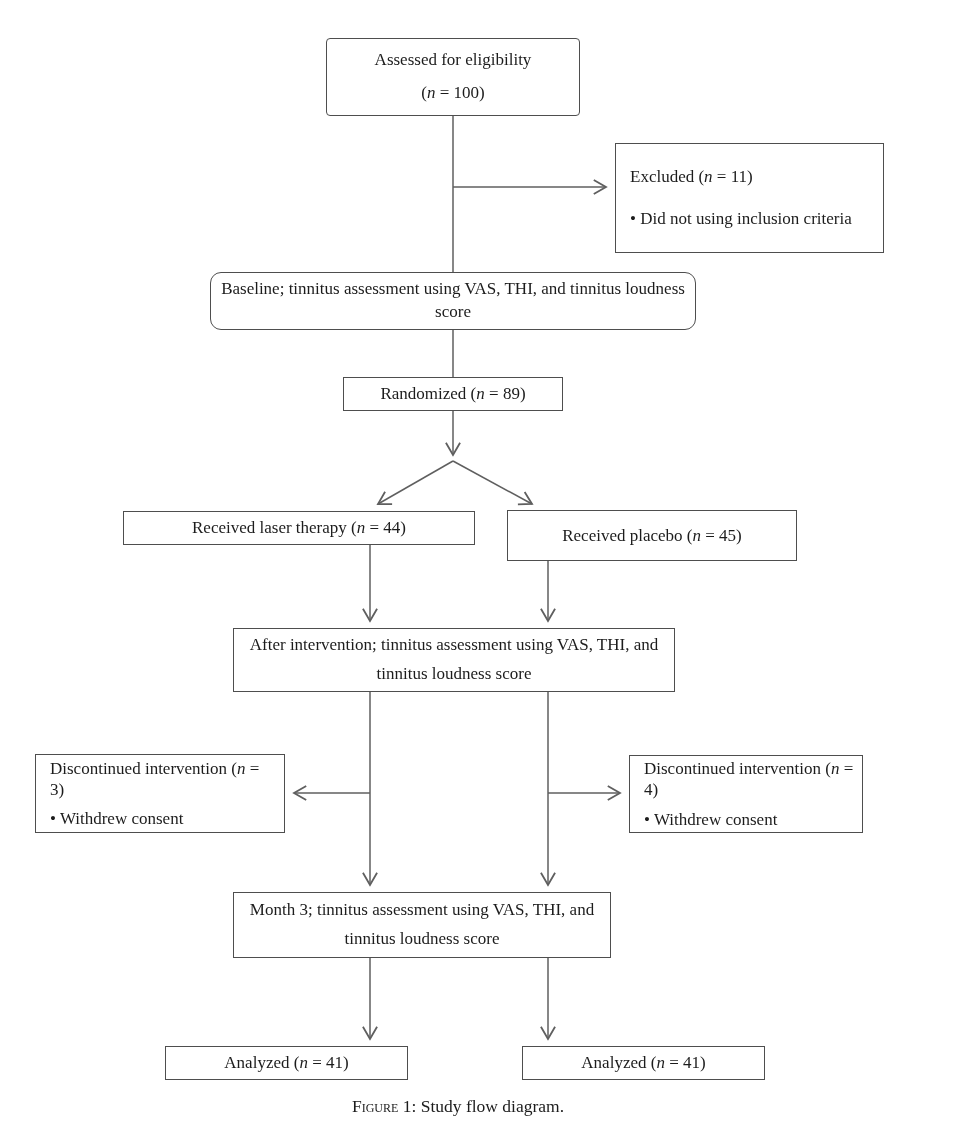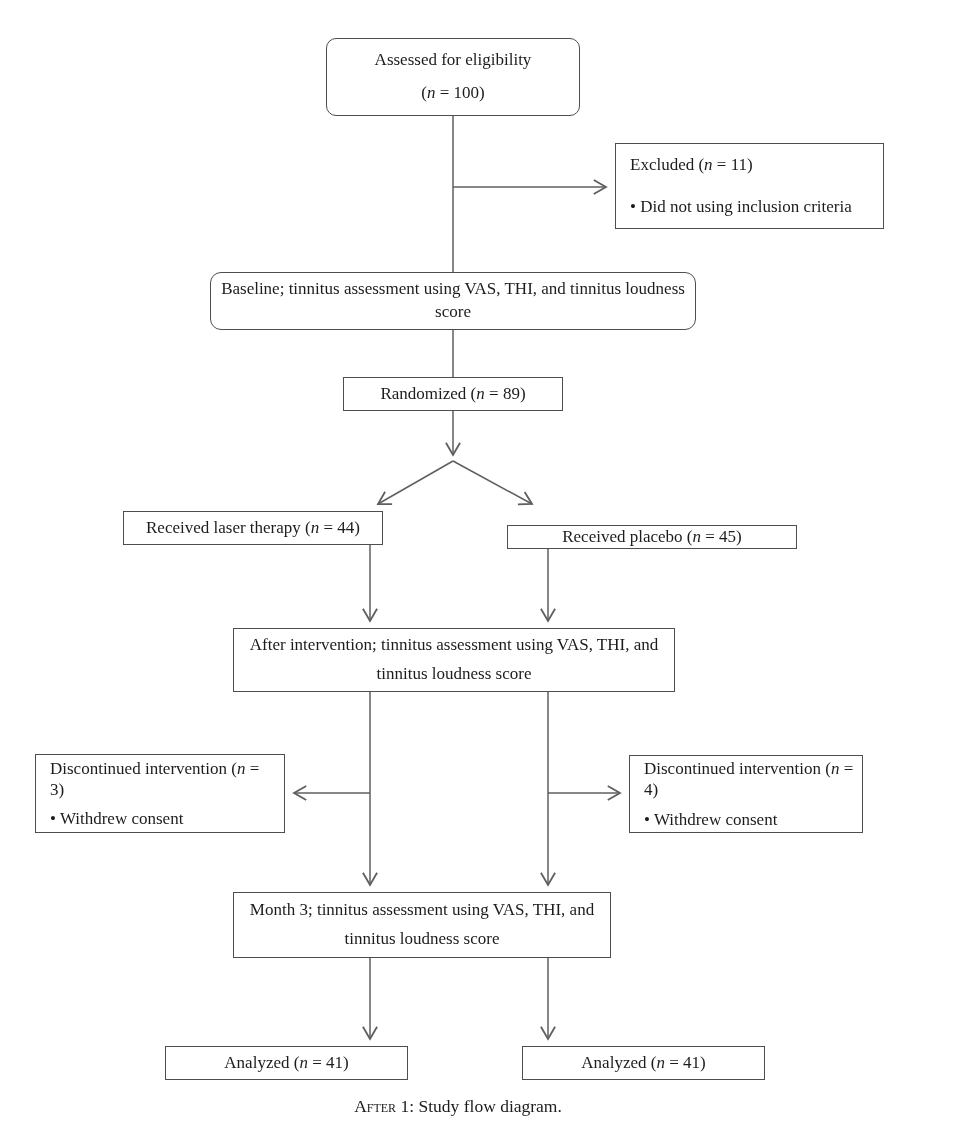--- a/index.html
+++ b/index.html
@@ -31,29 +31,29 @@
     line-height: 1.6;
     padding: 2px 10px;
   }
   .node .nline { display: block; }
   .node.left-align {
     align-items: flex-start;
     text-align: left;
     padding-left: 14px;
     padding-right: 8px;
   }
-  .node.rounded { border-radius: 10px; }
+  .node.rounded { border-radius: 4px; }
 
   
   #assessed          { left: 326px; top: 38px;  width: 254px; height: 78px; row-gap: 10px; line-height: 1.35; }
-  #excluded          { left: 615px; top: 143px; width: 269px; height: 86px; row-gap: 22px; line-height: 1.2; }
+  #excluded          { left: 615px; top: 143px; width: 269px; height: 110px; row-gap: 22px; line-height: 1.2; }
   #baseline          { left: 210px; top: 272px; width: 486px; height: 58px; line-height: 1.35; border-radius: 11px; }
   #randomized        { left: 343px; top: 377px; width: 220px; height: 34px; }
-  #arm-laser         { left: 123px; top: 511px; width: 260px; height: 34px; }
-  #arm-placebo       { left: 507px; top: 525px; width: 290px; height: 24px; }
+  #arm-laser         { left: 123px; top: 511px; width: 352px; height: 34px; }
+  #arm-placebo       { left: 507px; top: 510px; width: 290px; height: 51px; }
   #after             { left: 233px; top: 628px; width: 442px; height: 64px; line-height: 1.7; }
   #discontinued-left { left: 35px;  top: 754px; width: 250px; height: 79px; row-gap: 8px; line-height: 1.25; }
   #discontinued-right{ left: 629px; top: 755px; width: 234px; height: 78px; row-gap: 8px; line-height: 1.25; }
   #month3            { left: 233px; top: 892px; width: 378px; height: 66px; line-height: 1.7; }
   #analyzed-left     { left: 165px; top: 1046px; width: 243px; height: 34px; }
   #analyzed-right    { left: 522px; top: 1046px; width: 243px; height: 34px; }
 
   .caption {
     position: absolute;
     top: 1096px;
@@ -141,17 +141,17 @@
 
   <div class="node" id="analyzed-left">
     <span class="nline">Analyzed (<i>n</i> = 41)</span>
   </div>
 
   <div class="node" id="analyzed-right">
     <span class="nline">Analyzed (<i>n</i> = 41)</span>
   </div>
 
   <div class="caption">
-    <span class="figure-label">After 1:</span>
+    <span class="figure-label">Figure 1:</span>
     <span>Study flow diagram.</span>
   </div>
 
 </div>
 
 </body></html>

